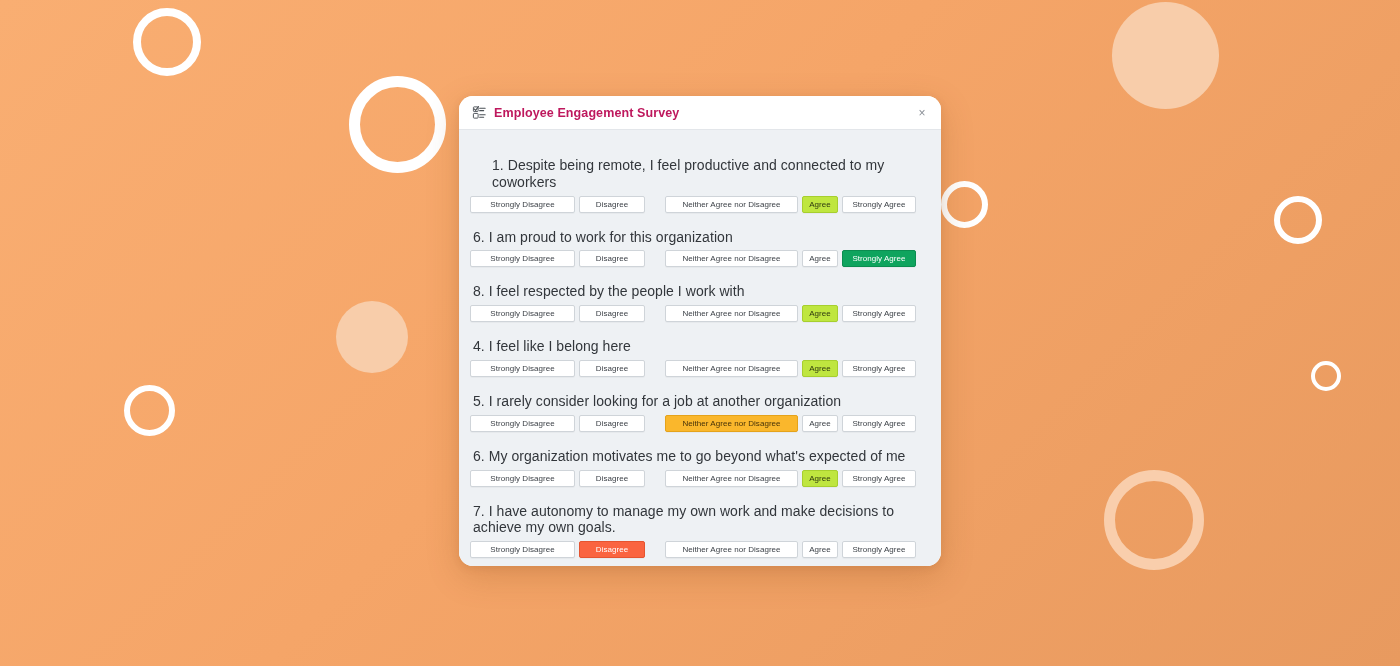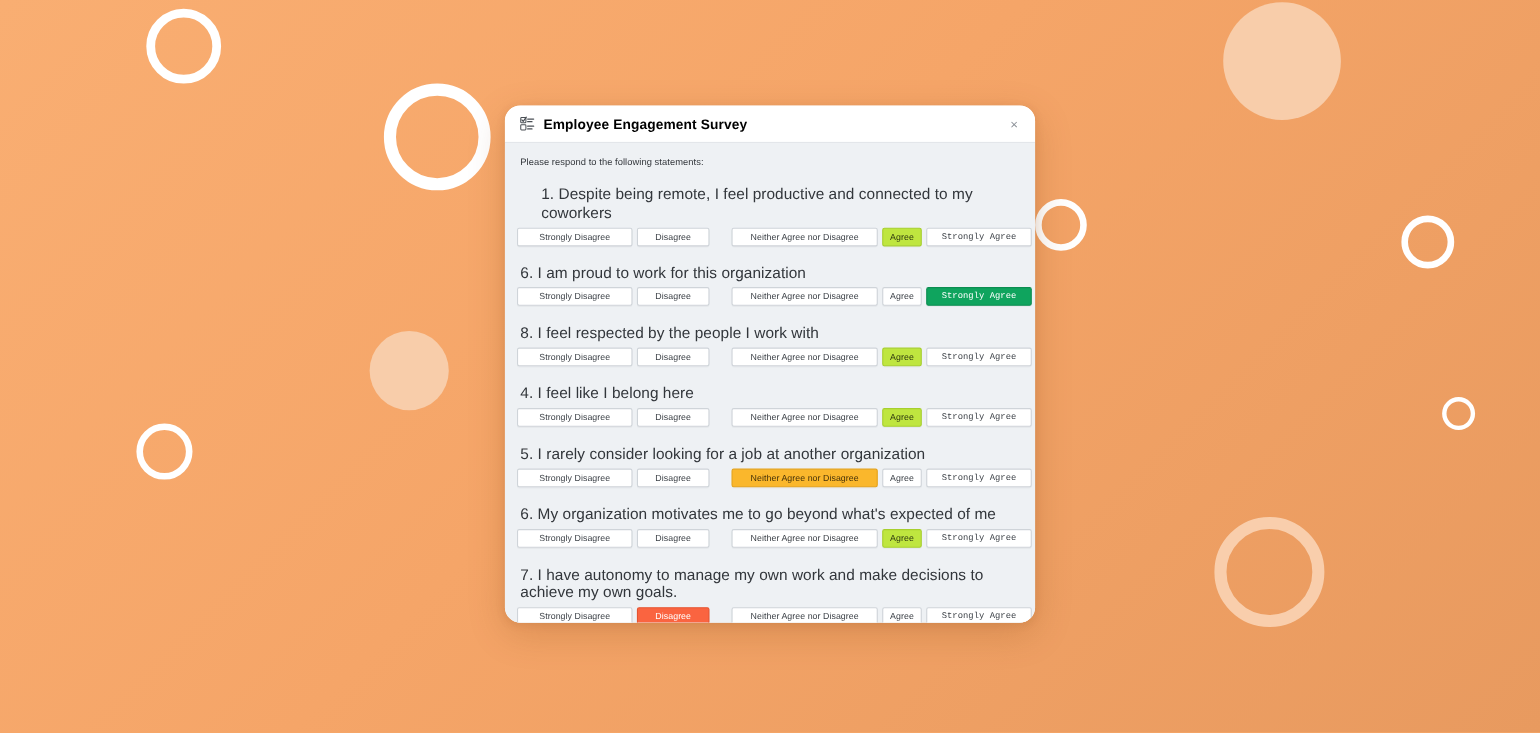--- a/index.html
+++ b/index.html
@@ -59,21 +59,21 @@
   .header-icon {
     width: 15px;
     height: 15px;
     margin-right: 7px;
     flex: 0 0 auto;
     display: block;
   }
   .card-title {
     font-size: 12.5px;
     font-weight: bold;
-    color: #000000;
+    color: #be185d;
     letter-spacing: 0.1px;
     white-space: nowrap;
   }
   .close-btn {
     position: absolute;
     right: 11px;
     top: 50%;
     transform: translateY(-50%);
     width: 16px;
     height: 16px;
@@ -134,21 +134,21 @@
     cursor: pointer;
     user-select: none;
     white-space: nowrap;
     letter-spacing: 0.05px;
     box-shadow: 0 1px 0 rgba(0,0,0,0.03);
   }
   .opt-sd { width: 105px; }
   .opt-d  { width: 66px;  }
   .opt-n  { width: 133px; margin-left: 16px; }
   .opt-a  { width: 36px;  }
-  .opt-sa { width: 96px; font-family: Liberation Mono, monospace;  }
+  .opt-sa { width: 74px;  }
 
   .option.sel-agree          { background: #bfe63f; border-color: #a7cf2e; color: #2f3a10; }
   .option.sel-strongly-agree { background: #0fa45e; border-color: #0b8d50; color: #ffffff; }
   .option.sel-neutral        { background: #fab72c; border-color: #e5a31b; color: #463208; }
   .option.sel-disagree       { background: #fa6440; border-color: #e55430; color: #ffffff; }
 </style>
 </head>
 <body>
 
 <div id="stage">
@@ -176,21 +176,20 @@
         <line x1="8.2" y1="6.0" x2="12.4" y2="6.0" stroke="#4a4f55" stroke-width="1.2" stroke-linecap="round"></line>
         <line x1="8.2" y1="10.4" x2="14" y2="10.4" stroke="#4a4f55" stroke-width="1.2" stroke-linecap="round"></line>
         <line x1="8.2" y1="13.0" x2="12.4" y2="13.0" stroke="#4a4f55" stroke-width="1.2" stroke-linecap="round"></line>
       </svg>
       <span class="card-title">Employee Engagement Survey</span>
       <span class="close-btn">×</span>
     </div>
 
     <div class="card-body">
       <div class="body-inner">
-        <div class="intro-text">Please respond to the following statements:</div>
         <div id="questions-container">
             <div class="question-block first">
               <div class="q-label">1. Despite being remote, I feel productive and connected to my coworkers</div>
               <div class="options-row">
                 <div class="option opt-sd">Strongly Disagree</div>
                 <div class="option opt-d">Disagree</div>
                 <div class="option opt-n">Neither Agree nor Disagree</div>
                 <div class="option opt-a sel-agree">Agree</div>
                 <div class="option opt-sa">Strongly Agree</div>
               </div>

